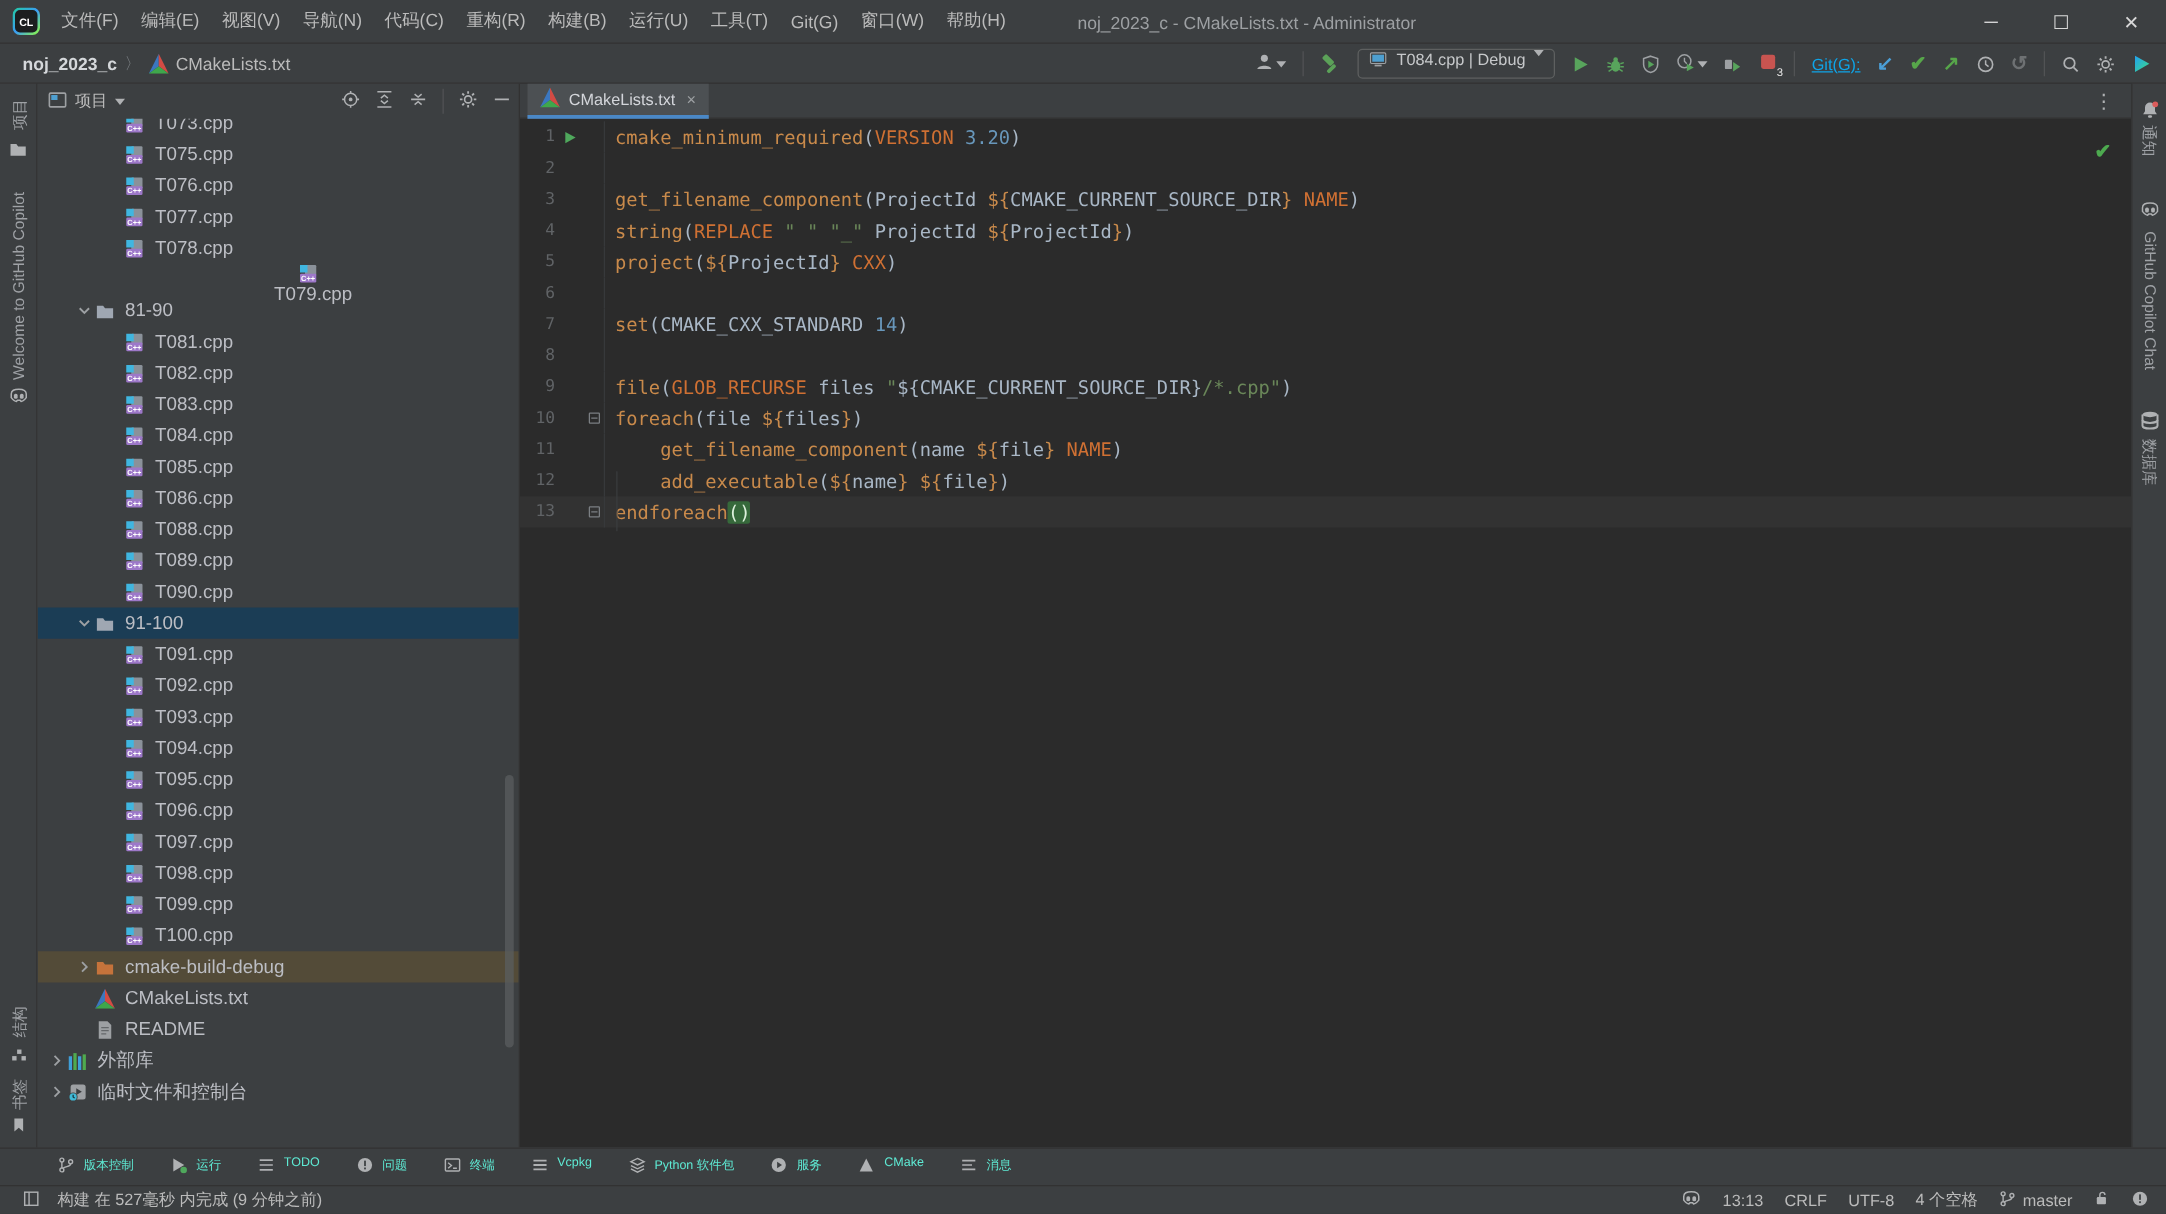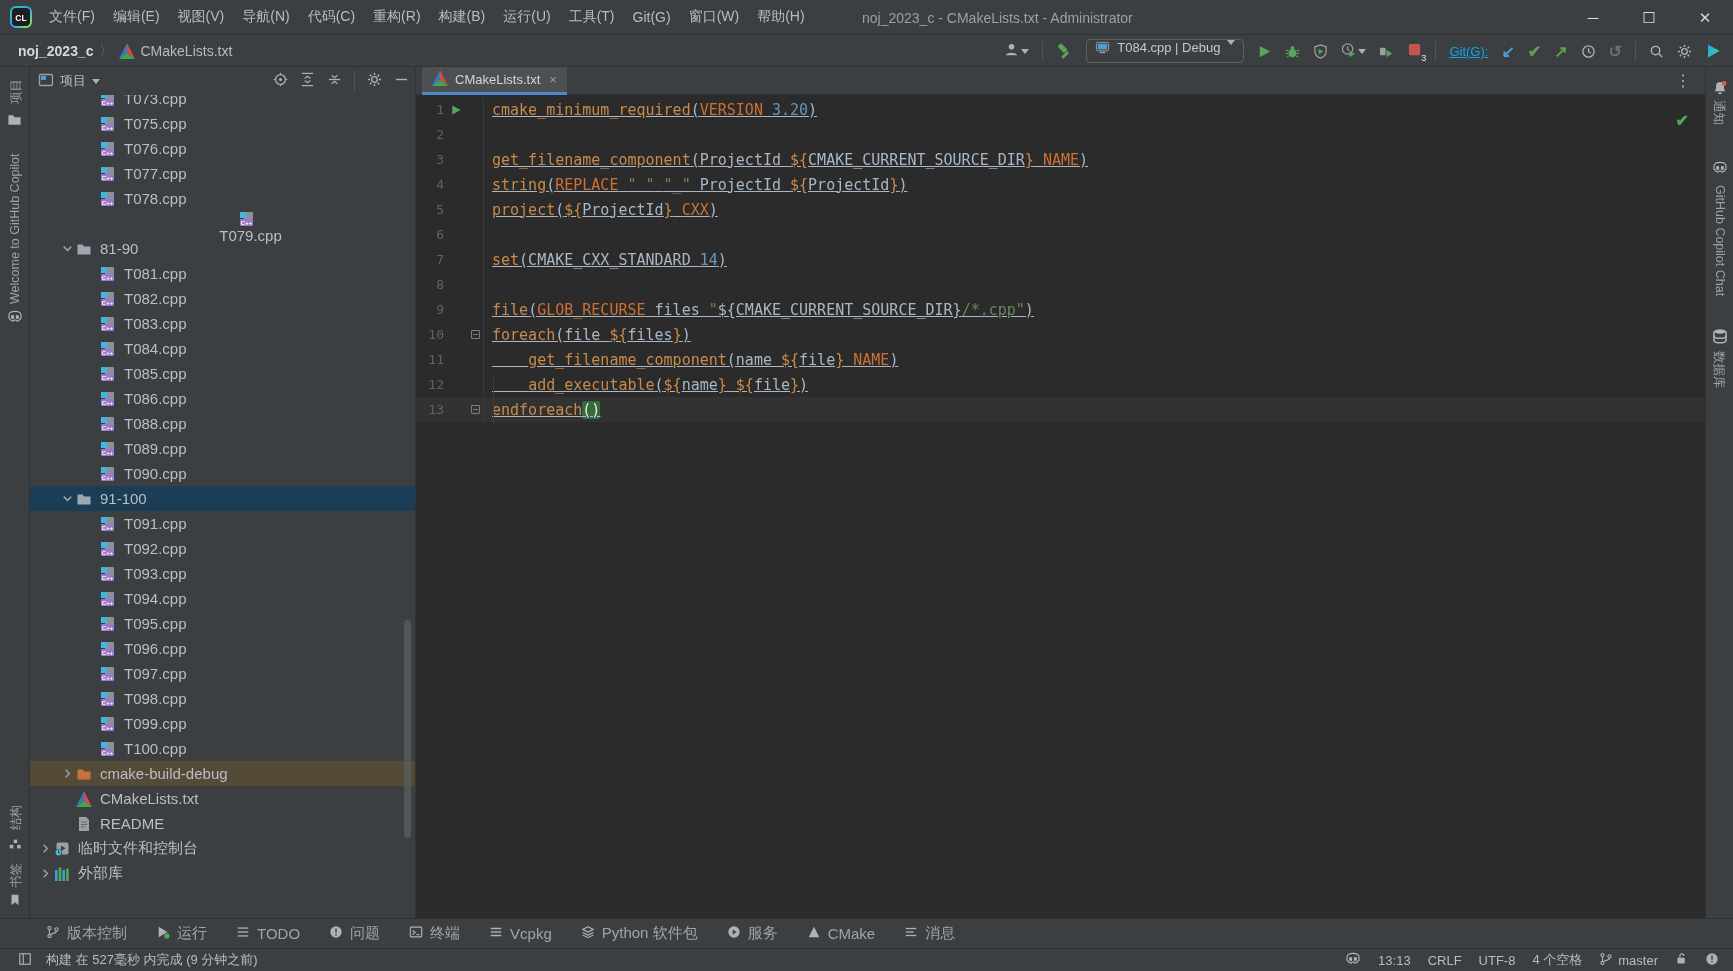--- a/index.html
+++ b/index.html
@@ -79,34 +79,34 @@
     font-family:"DejaVu Sans Mono", monospace; font-size:15px; }
   .cline { height:25px; display:flex; align-items:center; }
   .cline.cur { background:#323232; }
   .lnum { width:28px; text-align:right; color:#606366; font-size:13px;
     font-family:"DejaVu Sans Mono", monospace; flex:0 0 auto; }
   .lico { width:23px; display:flex; align-items:center; justify-content:center; flex:0 0 auto; }
   .lfold { width:17px; height:100%; display:flex; align-items:center; justify-content:center;
     border-right:1px solid #37393B; flex:0 0 auto; }
   .fm { width:9px; height:9px; border:1px solid #7B7F83; border-radius:1px; position:relative; }
   .fm::after { content:""; position:absolute; left:1px; right:1px; top:3px; height:1px; background:#7B7F83; }
-  .ctext { padding-left:8px; white-space:pre; color:#A9B7C6;text-decoration:underline; }
+  .ctext { padding-left:8px; white-space:pre; color:#A9B7C6; }
   .tok-c { color:#C98A4B; } 
   .tok-k { color:#CF7033; } 
   .tok-n { color:#6897BB; } 
   .tok-s { color:#6A8759; } 
   .tok-p { color:#A9B7C6; } 
   .tok-v { color:#C98A4B; } 
   .tok-m { background:#36693B; color:#DCF0DC; border-radius:2px; } 
   .indent-guide { position:absolute; width:1px; background:#3A3C3E; }
 
   
   .toolwin-bar { position:absolute; left:0; top:918px; width:100%; height:30px; background:#3C3F41;
     border-top:1px solid #323232; display:flex; align-items:center; padding-left:46px; }
-  .twb-item { display:flex; align-items:center; gap:7px; margin-right:29px; font-size:15px; color:#a3a3a3; }
+  .twb-item { display:flex; align-items:flex-start; gap:7px; margin-right:29px; font-size:10px; color:#5eead4; }
 
   
   .statusbar { position:absolute; left:0; top:948px; width:100%; height:23px; background:#3C3F41;
     border-top:1px solid #323232; display:flex; align-items:center; font-size:13px; color:#BBBBBB; }
   .sb-left { display:flex; align-items:center; gap:14px; padding-left:18px; }
   .sb-right { margin-left:auto; display:flex; align-items:center; gap:17px; padding-right:14px; }
   .sb-item { display:flex; align-items:center; gap:5px; }
 </style>
 </head>
 <body>
@@ -725,44 +725,44 @@
             <span class="tlabel">README</span>
           </div>
           <div class="trow" style="padding-left: 6px;">
             <span class="chev">
               <svg viewBox="0 0 16 16" width="15" height="15">
                 <path d="M6 4l4 4-4 4" fill="none" stroke="#9DA0A3" stroke-width="1.6"></path>
               </svg>
             </span>
             <span class="ticon">
               <svg viewBox="0 0 16 16" width="16" height="16">
+                <rect x="1" y="4" width="2.6" height="11" fill="#3F9ED8"></rect>
+                <rect x="4.7" y="1.5" width="2.6" height="13.5" fill="#4FAB4F"></rect>
+                <rect x="8.4" y="4" width="2.6" height="11" fill="#3F9ED8"></rect>
+                <rect x="12.1" y="2.5" width="2.6" height="12.5" fill="#4FAB4F"></rect>
+              </svg>
+            </span>
+            <span class="tlabel">外部库</span>
+          </div>
+          <div class="trow" style="padding-left: 6px;">
+            <span class="chev">
+              <svg viewBox="0 0 16 16" width="15" height="15">
+                <path d="M6 4l4 4-4 4" fill="none" stroke="#9DA0A3" stroke-width="1.6"></path>
+              </svg>
+            </span>
+            <span class="ticon">
+              <svg viewBox="0 0 16 16" width="16" height="16">
                 <rect x="2.5" y="1.5" width="12" height="12" rx="2" fill="#9DA0A3"></rect>
                 <path d="M7 4.5l4.5 2.8L7 10z" fill="#3C3F41"></path>
                 <circle cx="4.5" cy="11.5" r="3.6" fill="#3C3F41"></circle>
                 <circle cx="4.5" cy="11.5" r="2.9" fill="#41B9D6"></circle>
                 <path d="M4.5 9.8v1.7l1.2 1" stroke="#17333a" stroke-width="1" fill="none"></path>
               </svg>
             </span>
             <span class="tlabel">临时文件和控制台</span>
-          </div>
-          <div class="trow" style="padding-left: 6px;">
-            <span class="chev">
-              <svg viewBox="0 0 16 16" width="15" height="15">
-                <path d="M6 4l4 4-4 4" fill="none" stroke="#9DA0A3" stroke-width="1.6"></path>
-              </svg>
-            </span>
-            <span class="ticon">
-              <svg viewBox="0 0 16 16" width="16" height="16">
-                <rect x="1" y="4" width="2.6" height="11" fill="#3F9ED8"></rect>
-                <rect x="4.7" y="1.5" width="2.6" height="13.5" fill="#4FAB4F"></rect>
-                <rect x="8.4" y="4" width="2.6" height="11" fill="#3F9ED8"></rect>
-                <rect x="12.1" y="2.5" width="2.6" height="12.5" fill="#4FAB4F"></rect>
-              </svg>
-            </span>
-            <span class="tlabel">外部库</span>
           </div>
         </div>
       <div class="tree-scroll"></div>
     </div>
 
     <div class="editor-col">
       <div class="tabstrip">
         <div class="tab">
           <span><svg viewBox="0 0 16 16" width="16" height="16">
                 <polygon points="8,0 0,16 8,10" fill="#3B77C0"></polygon>

